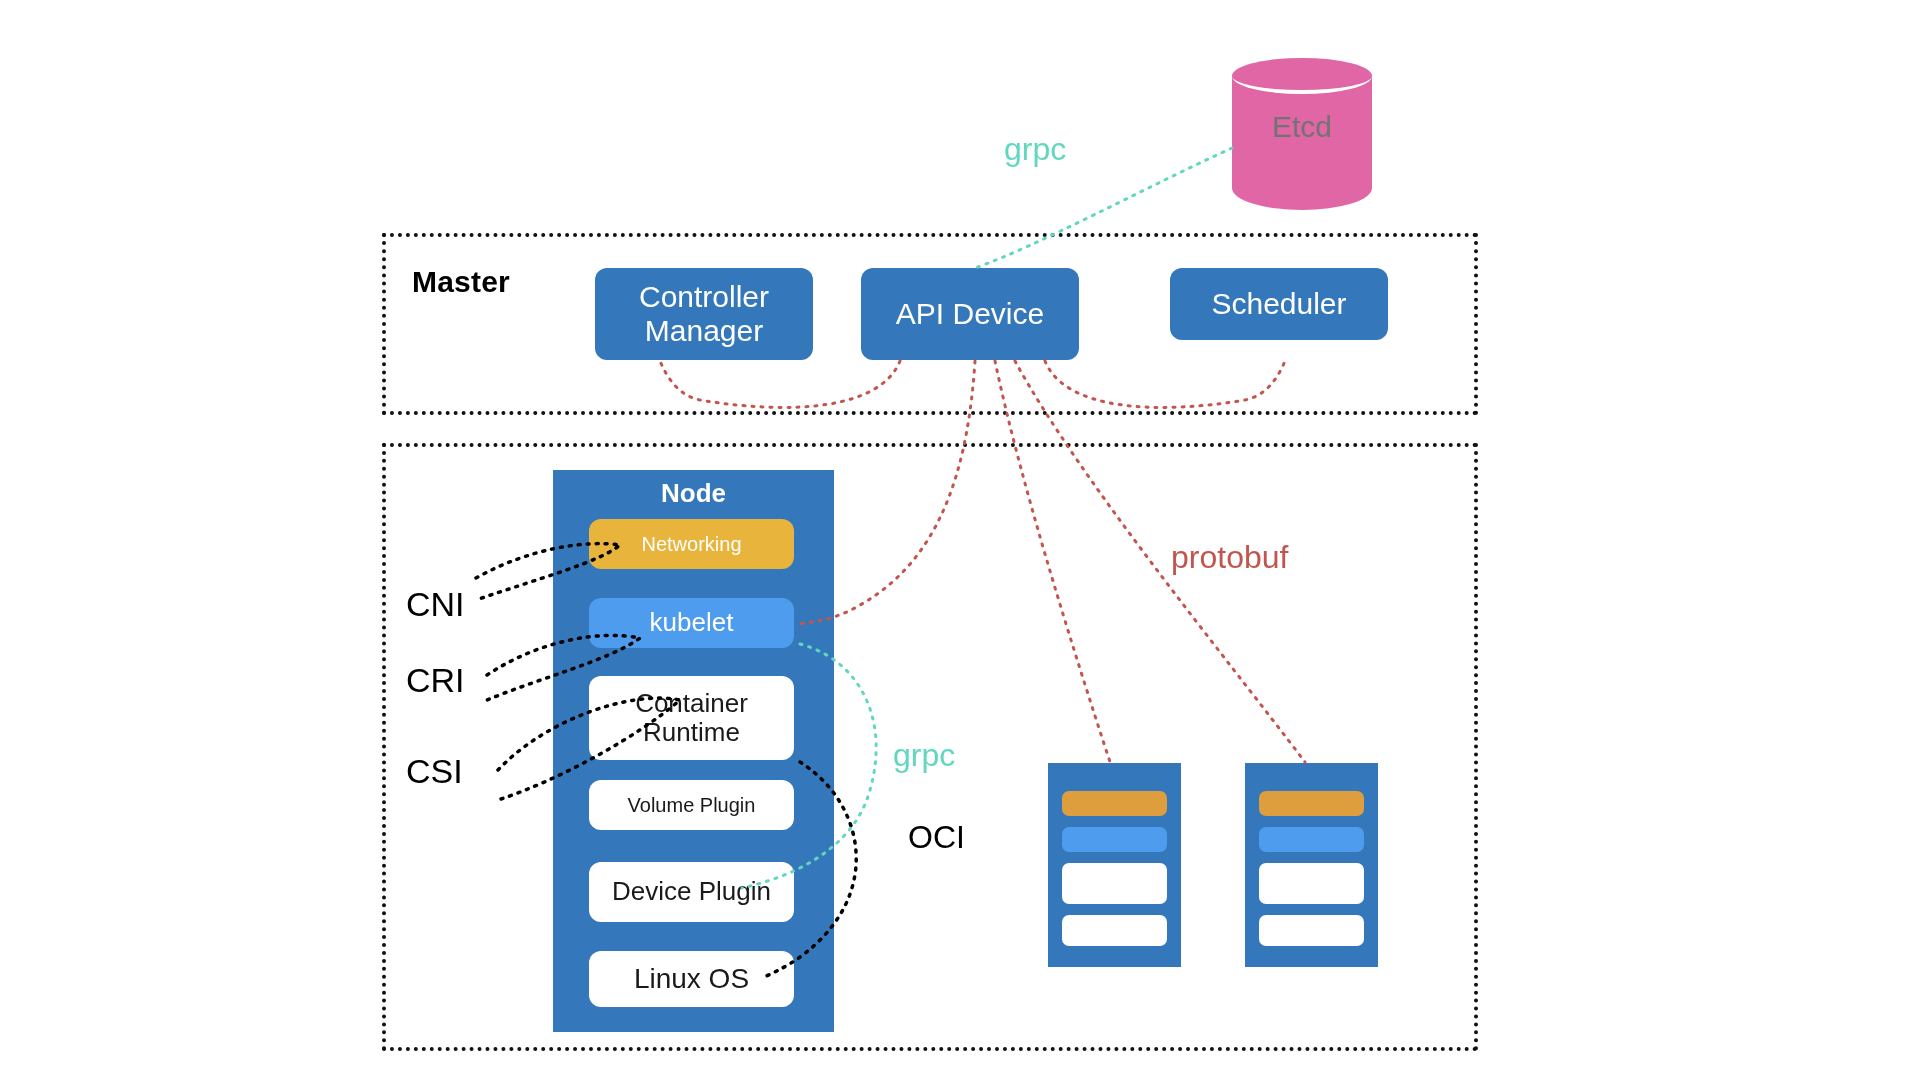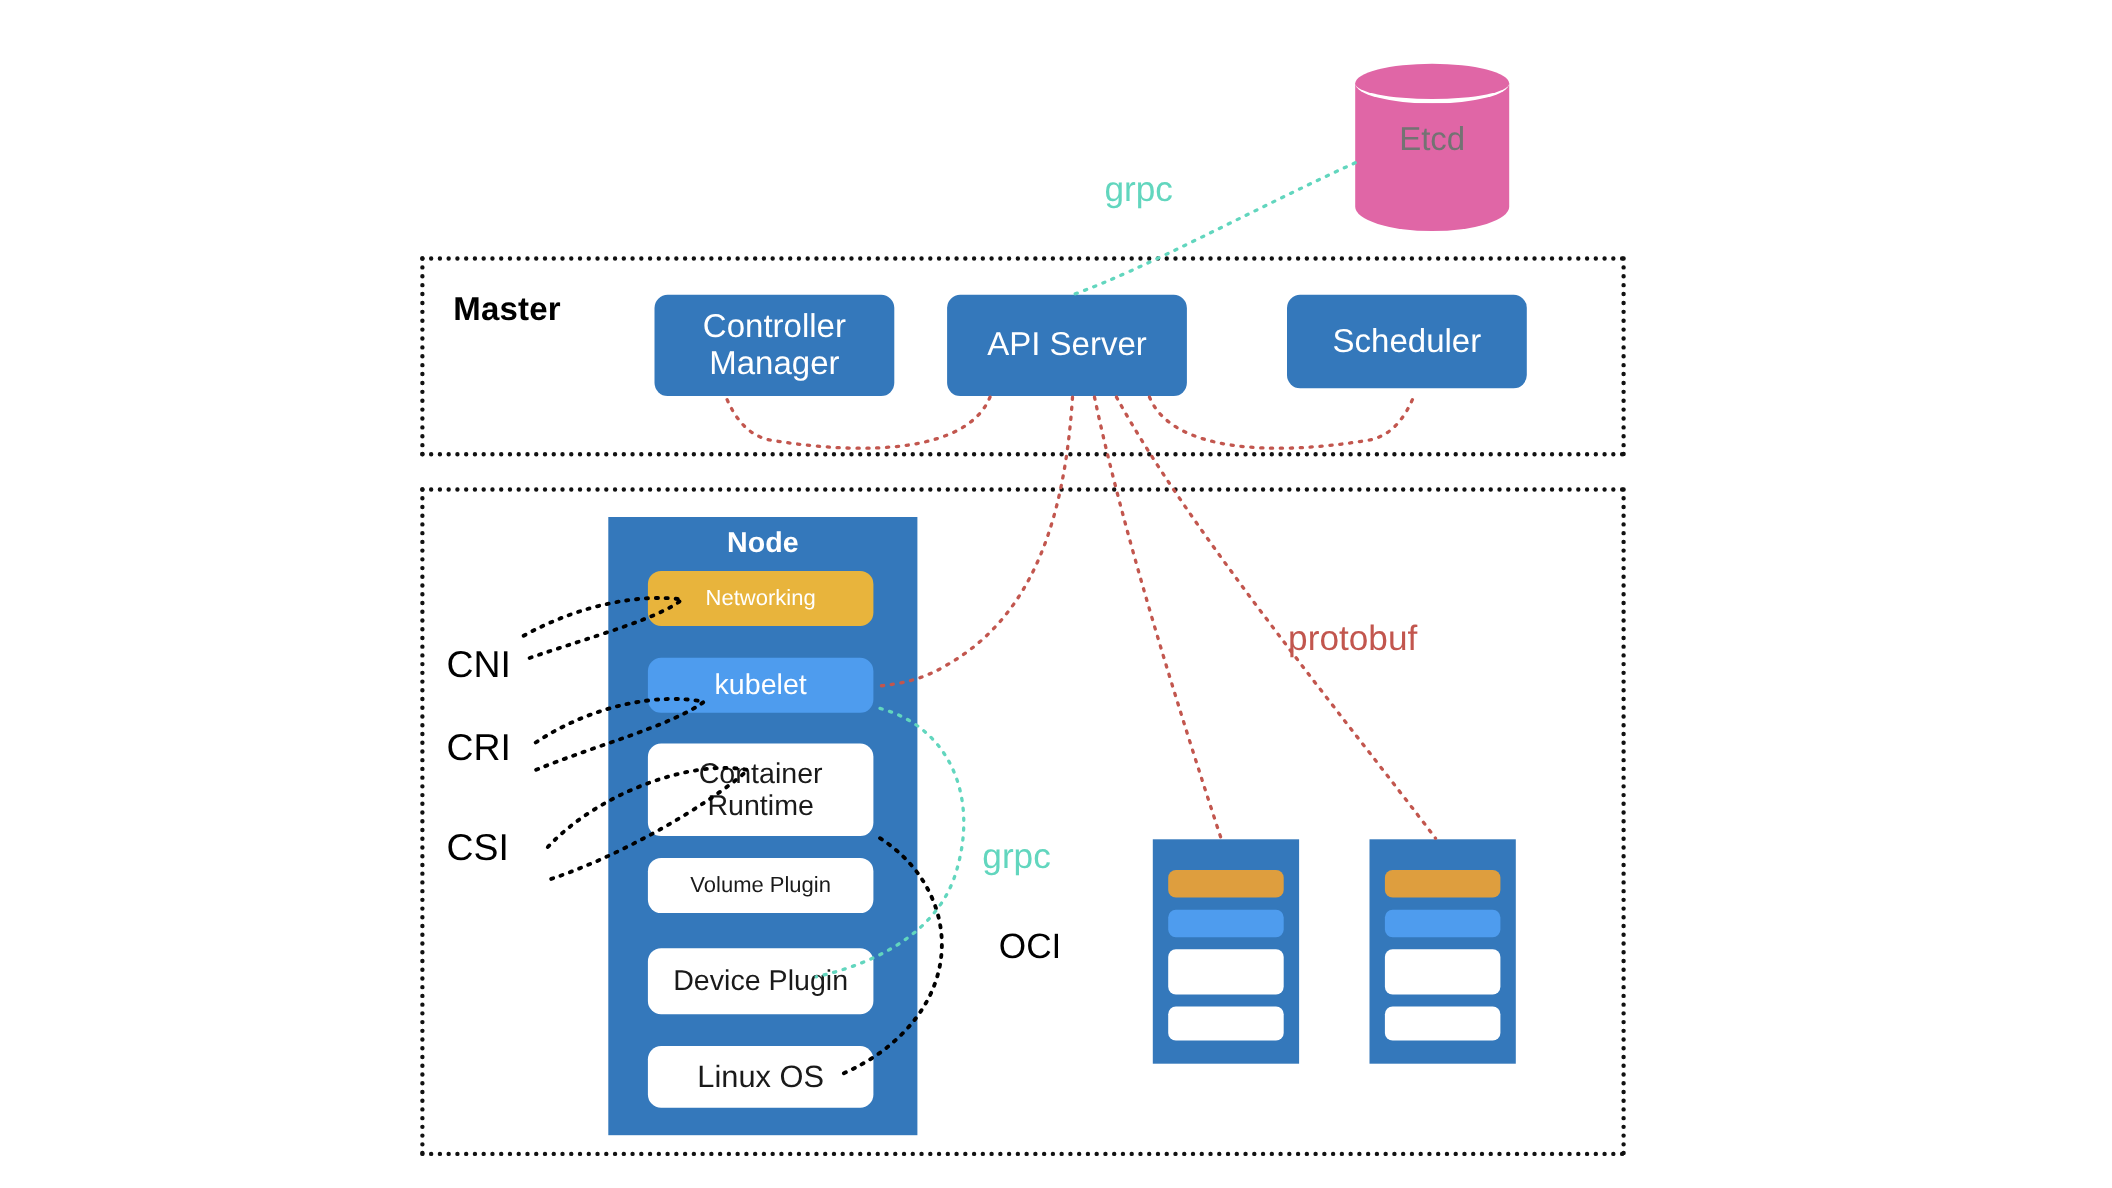--- a/index.html
+++ b/index.html
@@ -58,21 +58,21 @@
     display: flex;
     align-items: center;
     justify-content: center;
     text-align: center;
     font-size: 30px;
     line-height: 1.12;
     z-index: 4;
   }
   #cp-controller { left: 551px; top: 268px; width: 218px; height: 92px; margin-left: 44px; }
   #cp-apiserver  { left: 861px; top: 268px; width: 218px; height: 92px; }
-  #cp-scheduler  { left: 1170px; top: 268px; width: 218px; height: 85px; }
+  #cp-scheduler  { left: 1170px; top: 268px; width: 218px; height: 72px; }
 
   
   #etcd {
     position: absolute;
     left: 1232px;
     top: 58px;
     width: 140px;
     height: 152px;
     z-index: 4;
   }
@@ -151,21 +151,20 @@
   }
   #iface-cni { left: 406px; top: 565px; margin-top: 20px; }
   #iface-cri { left: 406px; top: 661px; }
   #iface-csi { left: 406px; top: 752px; }
 
   
   .proto-label {
     position: absolute;
     font-size: 32px;
     z-index: 6;
-    margin-top: 23px;
   }
   #label-grpc-top    { left: 1004px; top: 131px; color: #62D6BE; }
   #label-protobuf    { left: 1171px; top: 539px; color: #C2564E; }
   #label-grpc-bottom { left: 893px; top: 737px; color: #62D6BE; }
   #label-oci         { left: 908px; top: 819px; color: #000000; }
 
   
   .pod {
     position: absolute;
     background: #3478BB;
@@ -217,21 +216,21 @@
     <path d="M 800 644 C 860 660 890 720 870 790 C 855 845 800 875 742 888" fill="none" stroke="#62D6BE" stroke-width="3" stroke-dasharray="2 7" stroke-linecap="round"></path>
   </svg>
 
   <div class="zone" id="master-zone"></div>
   <div class="zone-title" id="master-title">Master</div>
 
   <div class="cp-box" id="cp-controller">
     <span>Controller<br>Manager</span>
   </div>
   <div class="cp-box" id="cp-apiserver">
-    <span>API Server</span>
+    <span>API Device</span>
   </div>
   <div class="cp-box" id="cp-scheduler">
     <span>Scheduler</span>
   </div>
 
   <div id="etcd">
     <div class="cyl-body"></div>
     <div class="cyl-top"></div>
     <div class="cyl-label">Etcd</div>
   </div>

